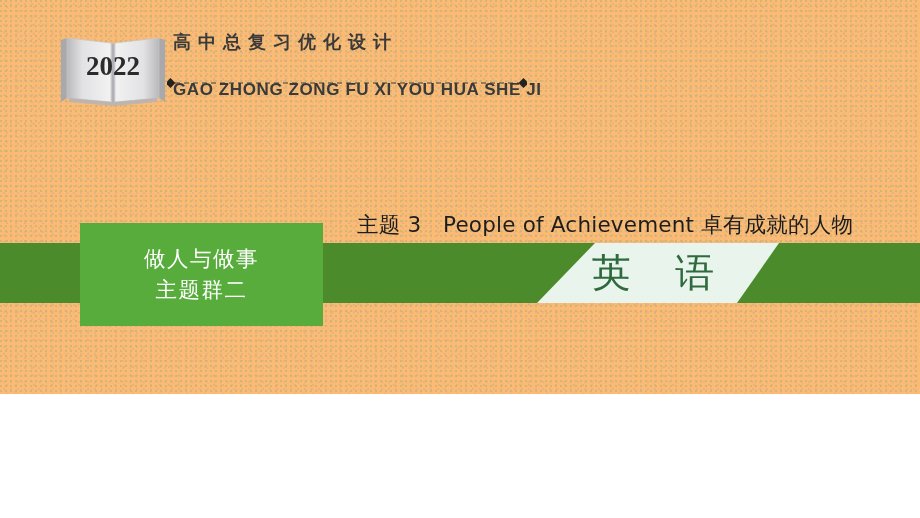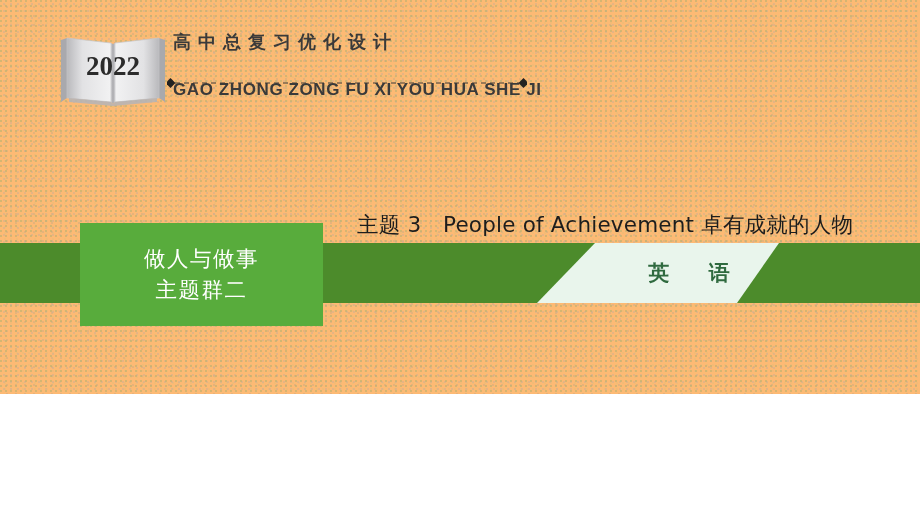--- a/index.html
+++ b/index.html
@@ -132,30 +132,30 @@
     left: 537px;
     top: 243px;
     width: 242px;
     height: 60px;
     background-color: #e9f5ec;
     clip-path: polygon(58px 0px, 242px 0px, 200px 60px, 0px 60px);
   }
 
   #ribbon-label {
     position: absolute;
-    left: 568px;
+    left: 532px;
     top: 243px;
     width: 242px;
     height: 60px;
     display: flex;
     align-items: center;
     justify-content: center;
     font-family: "DejaVu Sans", "Liberation Sans", sans-serif;
-    font-size: 21px;
-    font-weight: bold;
+    font-size: 39px;
+    font-weight: normal;
     color: #2f6a3f;
     letter-spacing: 16px;
     text-indent: 16px;
     white-space: nowrap;
   }
 
   #theme-box {
     position: absolute;
     left: 80px;
     top: 223px;

